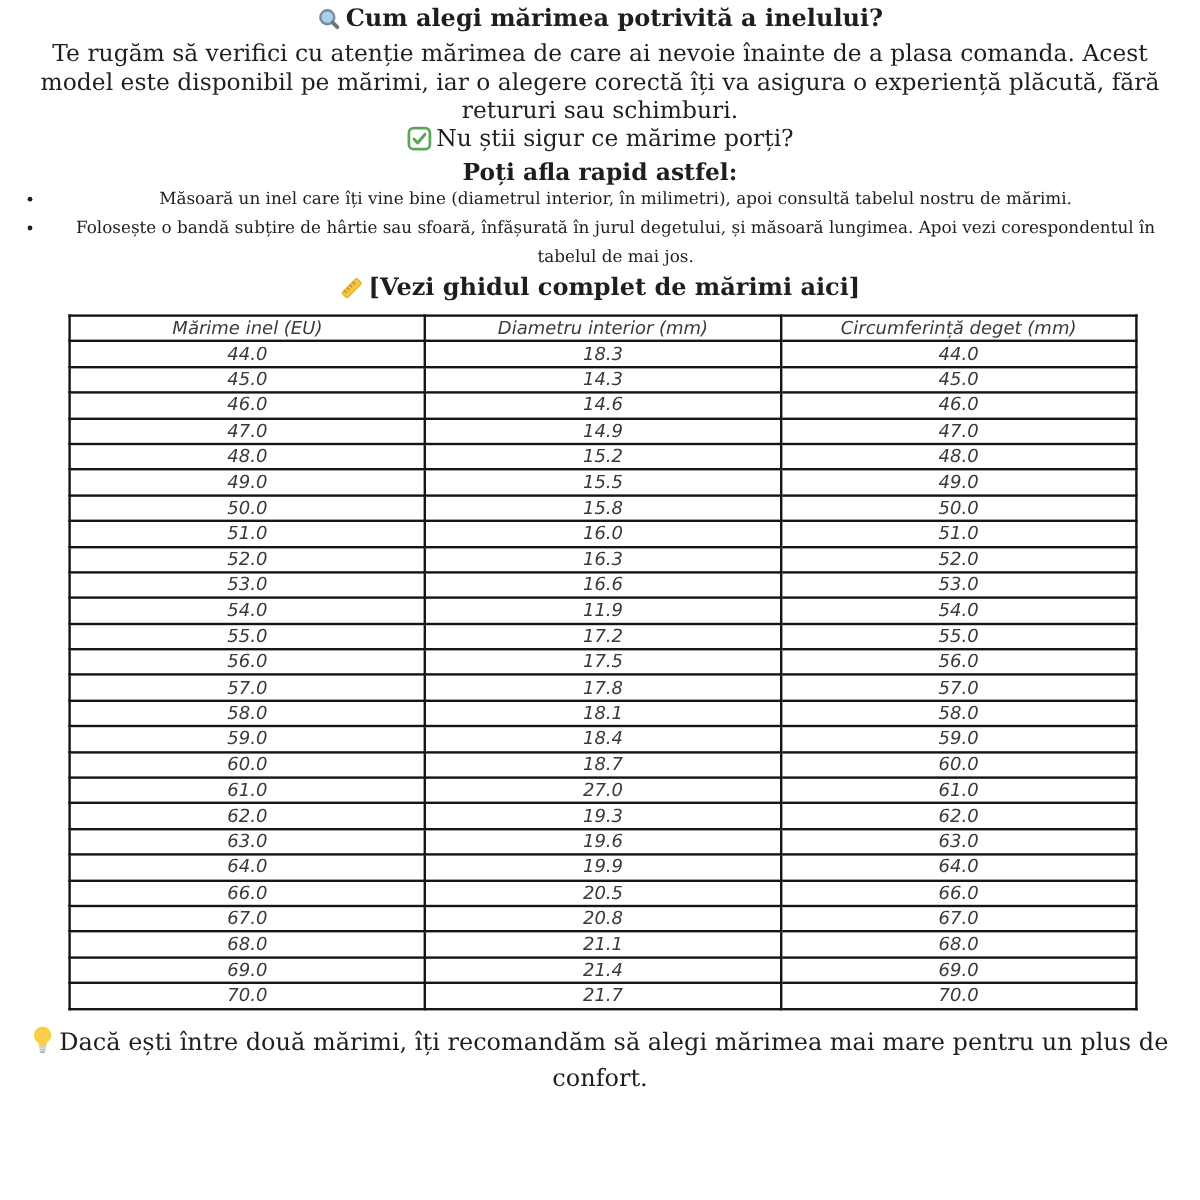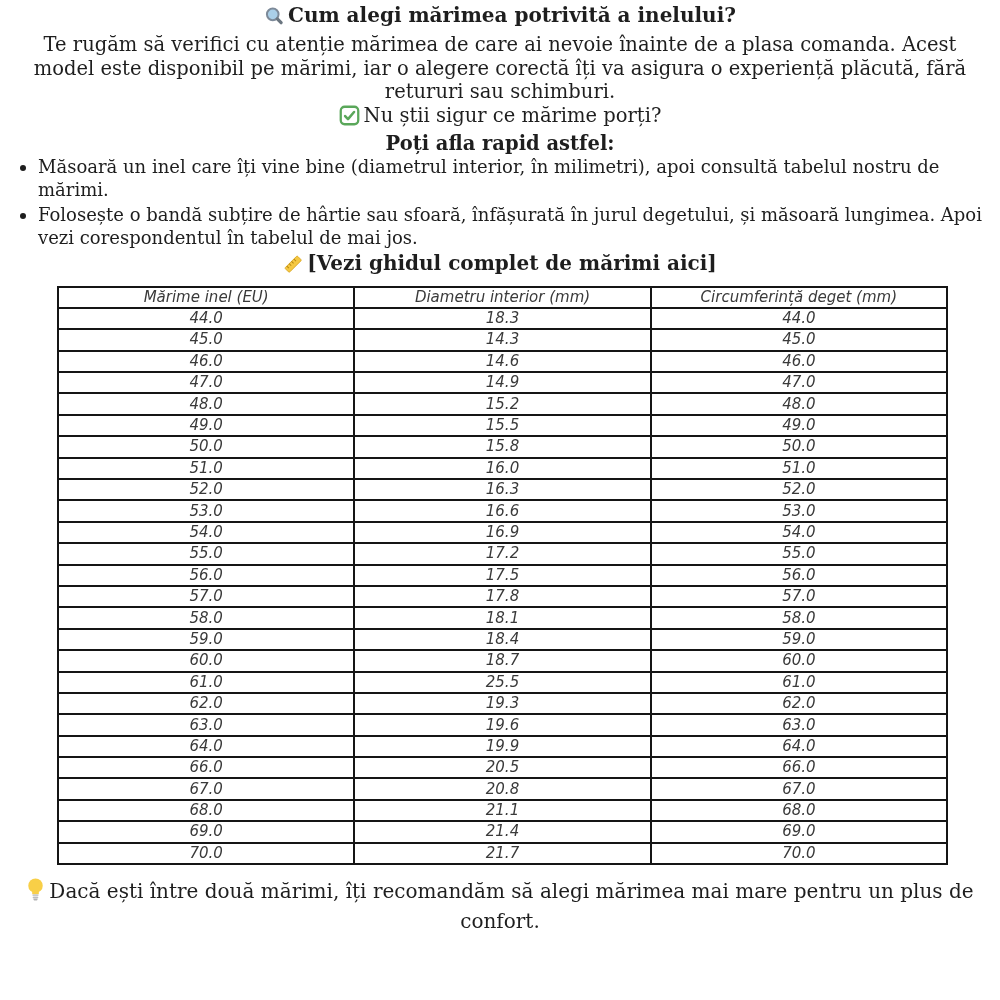--- a/index.html
+++ b/index.html
@@ -43,22 +43,22 @@
     font-size: 19.5px;
     line-height: 23px;
     margin: 0 10px;
     font-weight: bold;
   }
   ul.tips {
     margin: 0 12px 0 0;
     padding: 0 0 0 38px;
   }
   ul.tips li {
-    text-align: left;
-    font-size: 18px;
+    text-align: center;
+    font-size: 14px;
     line-height: 23.5px;
     margin: 0 0 1px 0;
   }
   .guide-line {
     text-align: center;
     font-size: 20px;
     font-weight: bold;
     line-height: 25px;
     margin: 1px 10px 0 10px;
   }
@@ -191,21 +191,21 @@
           <td>16.3</td>
           <td>52.0</td>
         </tr>
         <tr>
           <td>53.0</td>
           <td>16.6</td>
           <td>53.0</td>
         </tr>
         <tr>
           <td>54.0</td>
-          <td>16.9</td>
+          <td>11.9</td>
           <td>54.0</td>
         </tr>
         <tr>
           <td>55.0</td>
           <td>17.2</td>
           <td>55.0</td>
         </tr>
         <tr>
           <td>56.0</td>
           <td>17.5</td>
@@ -226,21 +226,21 @@
           <td>18.4</td>
           <td>59.0</td>
         </tr>
         <tr>
           <td>60.0</td>
           <td>18.7</td>
           <td>60.0</td>
         </tr>
         <tr>
           <td>61.0</td>
-          <td>25.5</td>
+          <td>27.0</td>
           <td>61.0</td>
         </tr>
         <tr>
           <td>62.0</td>
           <td>19.3</td>
           <td>62.0</td>
         </tr>
         <tr>
           <td>63.0</td>
           <td>19.6</td>

